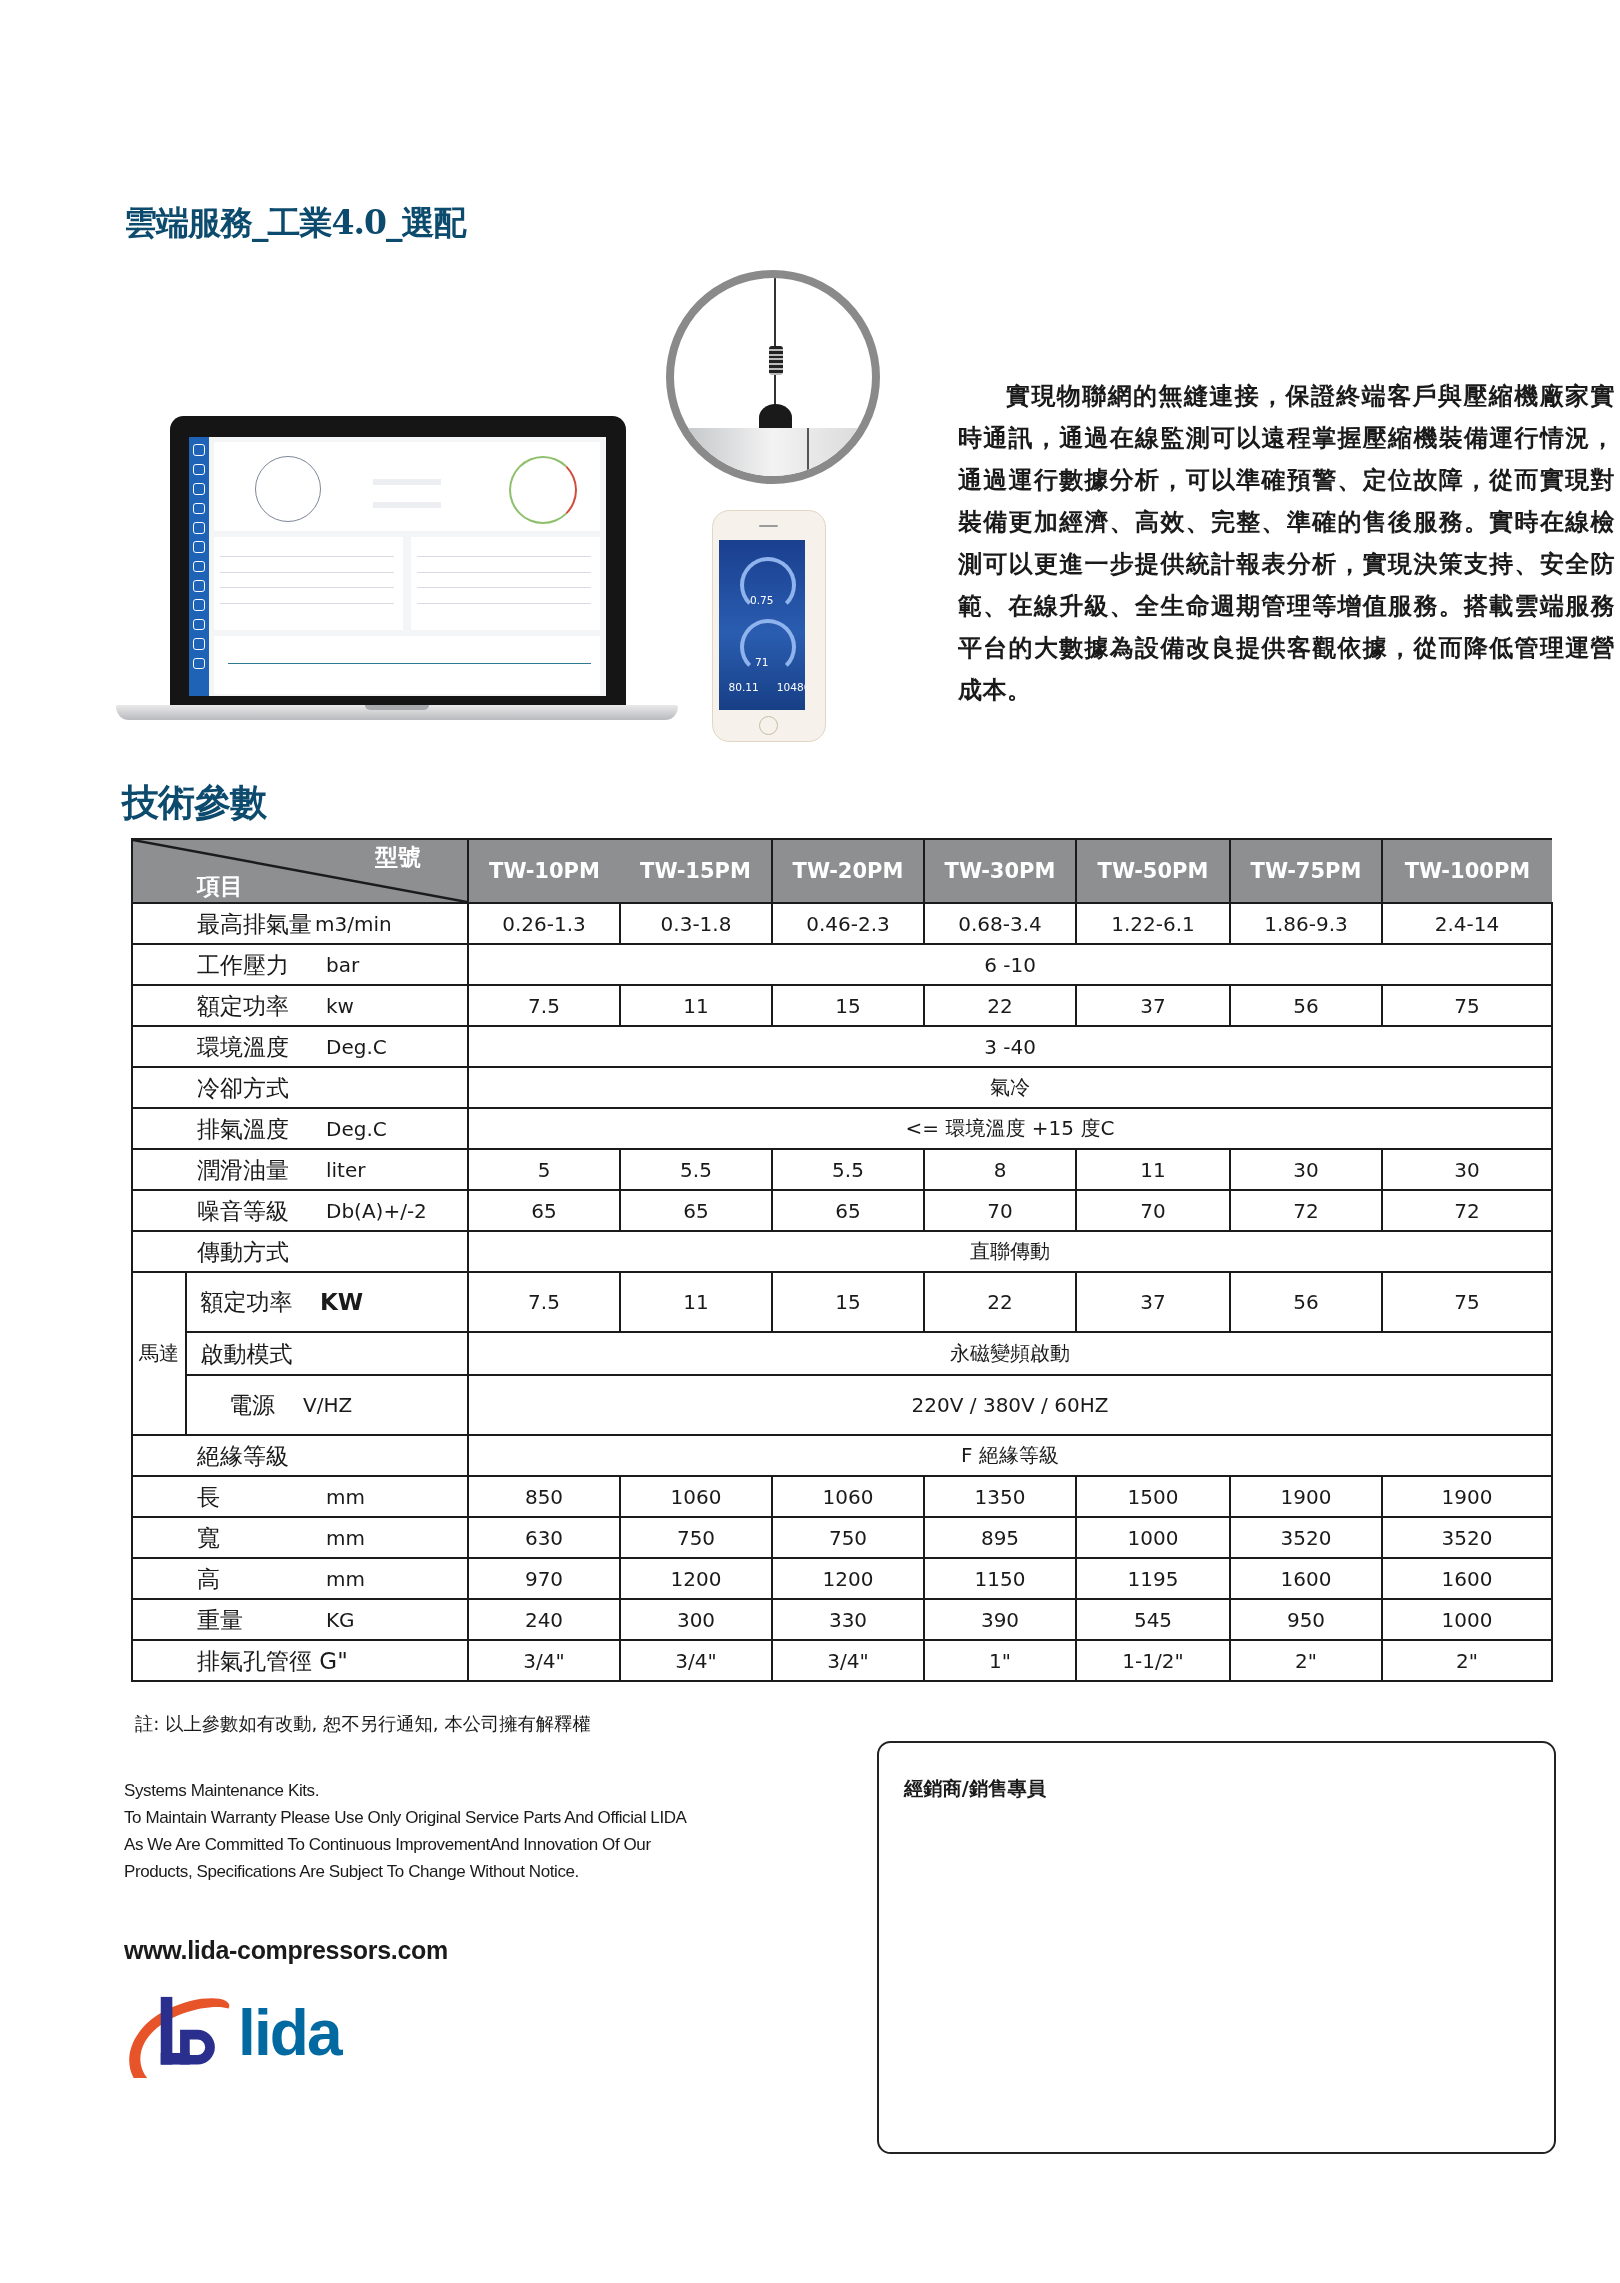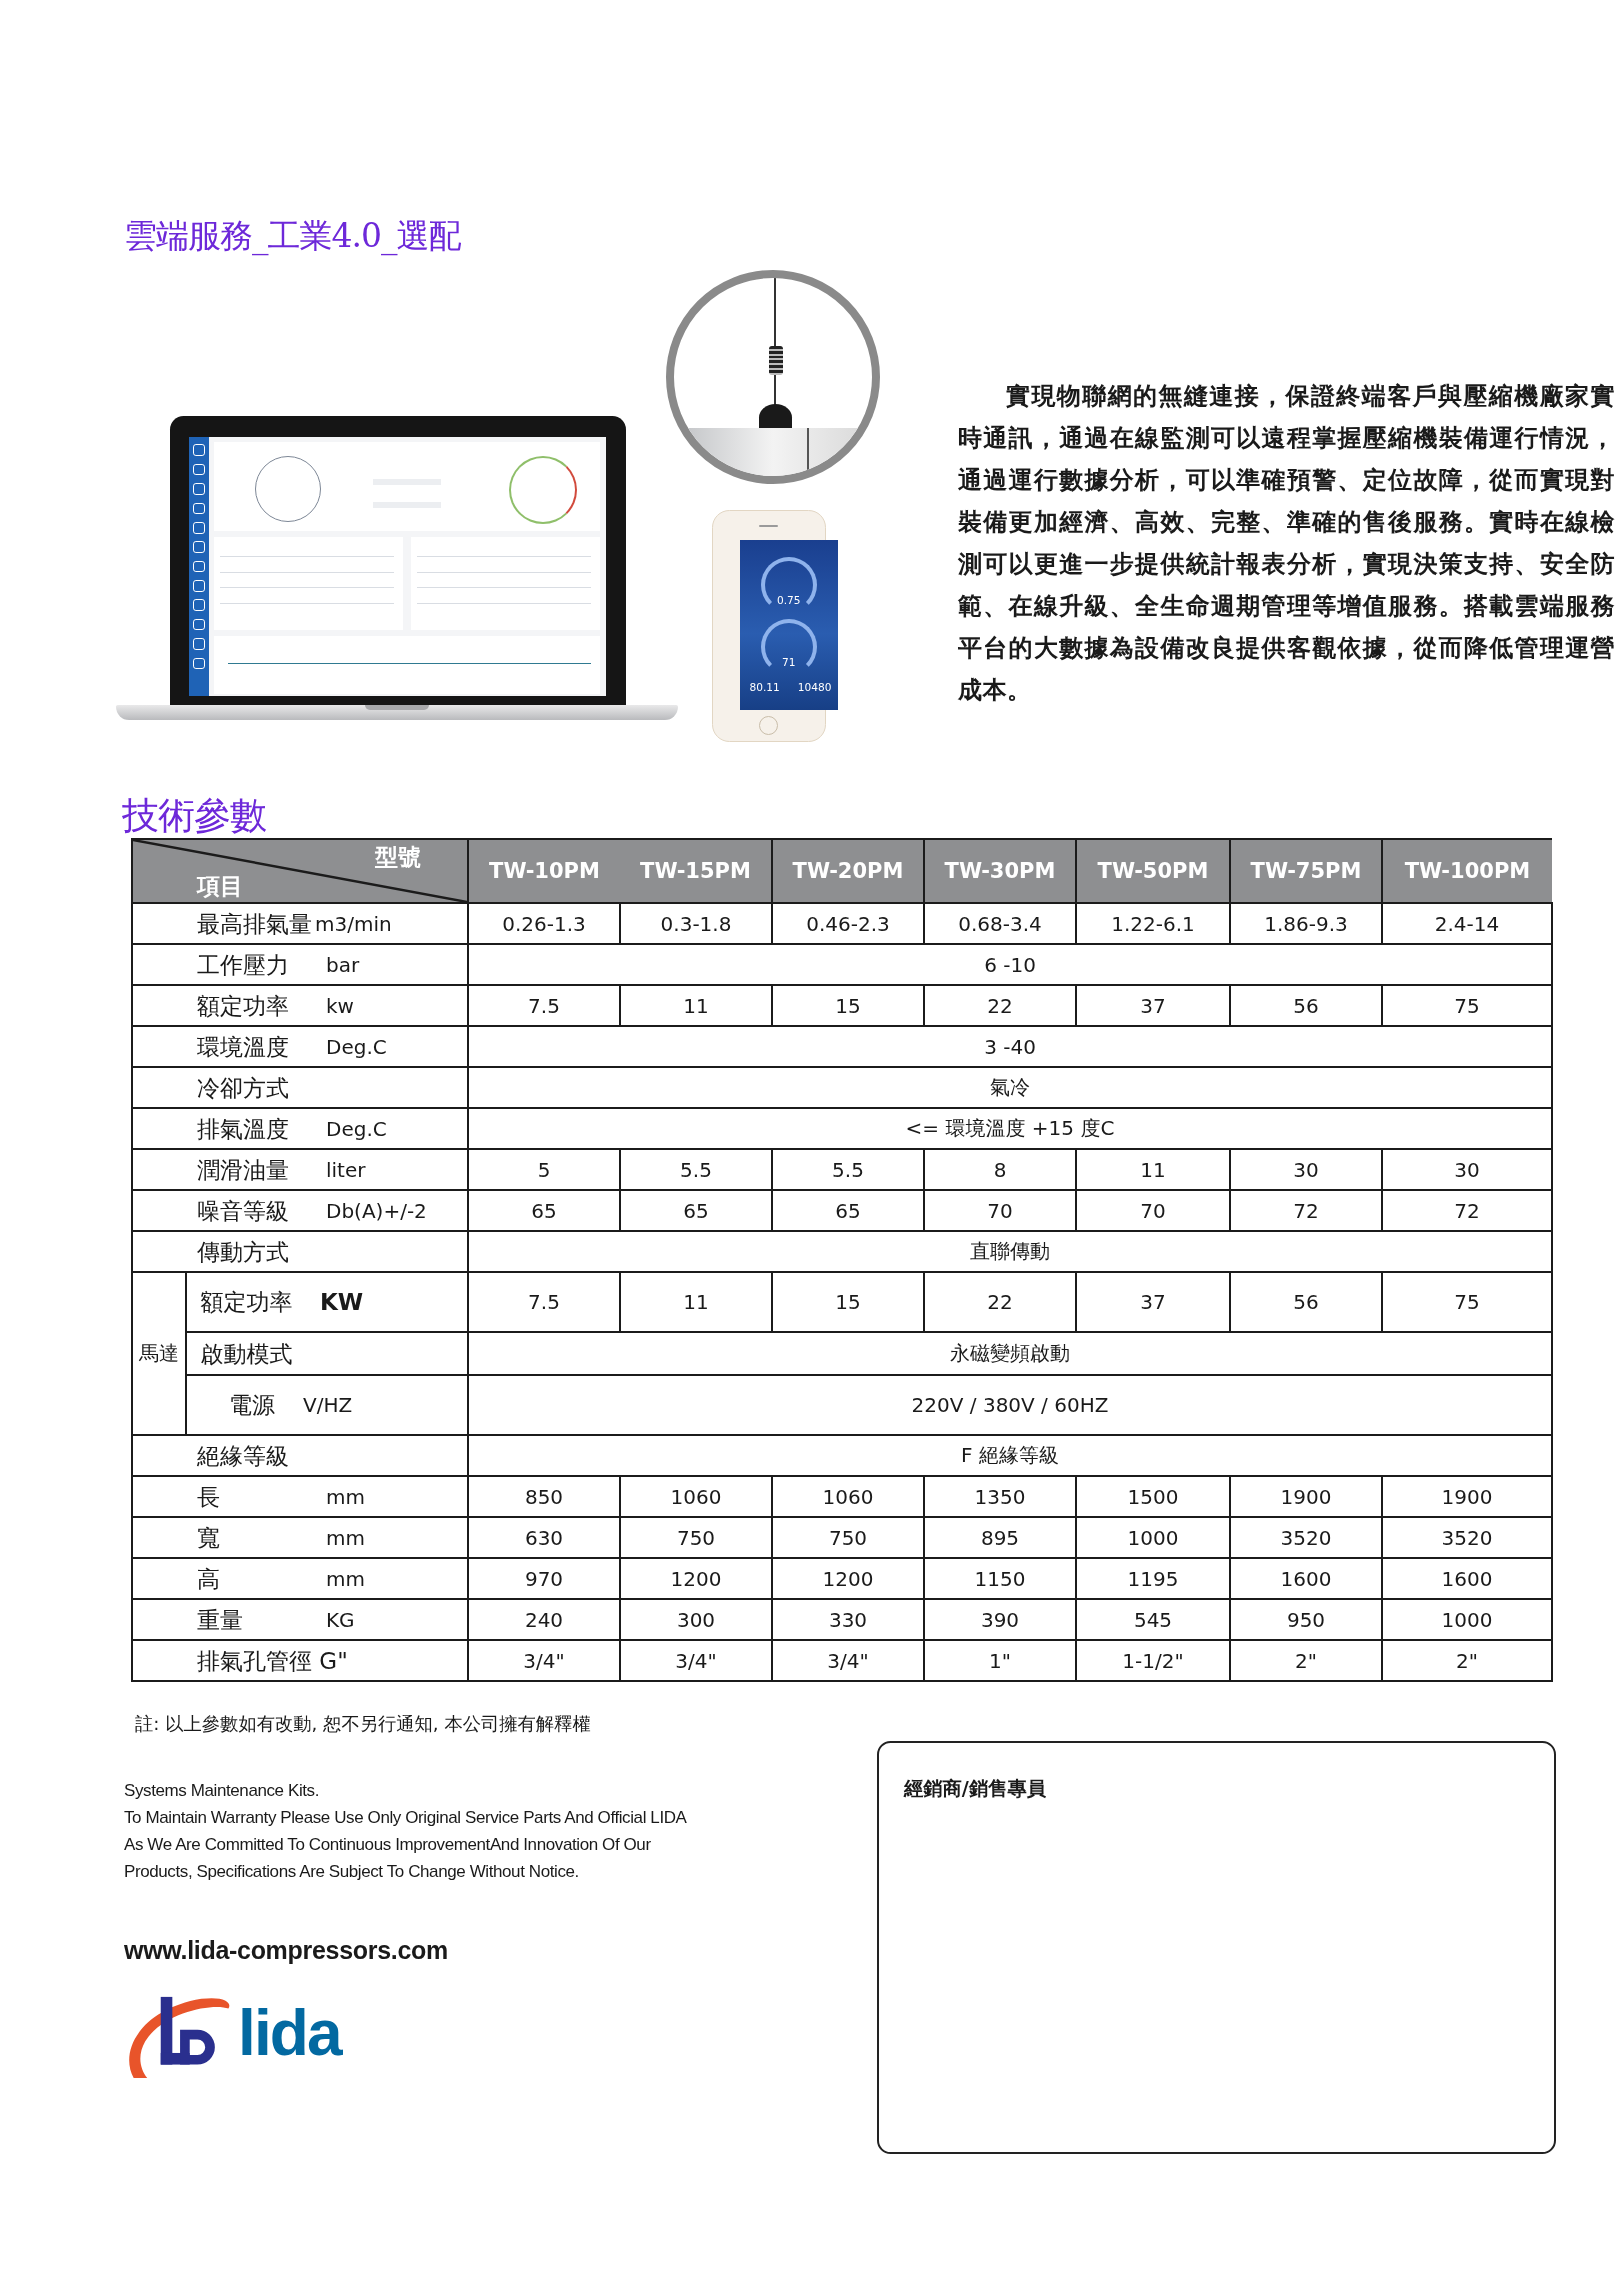--- a/index.html
+++ b/index.html
@@ -1,21 +1,21 @@
 <!DOCTYPE html>
 <html><head>
 <meta charset="utf-8">
 <style>
   html, body { margin: 0; padding: 0; background: #ffffff; }
   body { width: 1620px; height: 2283px; position: relative; overflow: hidden;
          font-family: "DejaVu Sans", "Liberation Sans", sans-serif; color: #1a1a1a; }
   .abs { position: absolute; }
 
-  .section-title { color: #6d28d9; font-family: "DejaVu Serif", "Liberation Serif", serif;
-                   font-weight: normal; letter-spacing: -1px; margin-top: 13px; }
+  .section-title { color: #0c4a6e; font-family: "DejaVu Serif", "Liberation Serif", serif;
+                   font-weight: bold; letter-spacing: -1px; }
   #title-cloud { left: 124px; top: 201px; font-size: 33px; }
   #title-spec { left: 122px; top: 778px; font-size: 37px; }
 
   
   #intro { left: 915px; top: 375px; width: 657px; font-size: 24px; font-weight: bold;
            line-height: 42px; letter-spacing: 0.5px; margin-left: 43px; }
   #intro p { margin: 0; text-indent: 48px; text-align: justify; }
 
   
   #laptop { left: 116px; top: 406px; width: 562px; height: 333px; }
@@ -39,22 +39,22 @@
   .ant-coil { position: absolute; left: 95px; top: 68px; width: 13.5px; height: 29px;
               background: repeating-linear-gradient(#222 0 2.9px, #bbb 2.9px 4.8px); border-radius: 2.9px; }
   .ant-base { position: absolute; left: 85px; top: 126px; width: 33px; height: 27px; background: #1a1a1a; border-radius: 50% 50% 0 0; }
   .ant-box { position: absolute; left: 0; top: 150px; width: 100%; height: 68px;
              background: linear-gradient(90deg, #bfc1c4, #f3f3f3 50%, #d8d8d8); }
   .ant-seam { position: absolute; left: 133px; top: 150px; width: 1.9px; height: 68px; background: #555; }
 
   
   #phone { left: 712px; top: 510px; width: 114px; height: 232px; border-radius: 17.4px;
            background: #f6f1ea; border: 1.9px solid #e2d6c3; box-sizing: border-box; }
-  .ph-screen { position: absolute; left: 5.8px; top: 29px; width: 98px; height: 170px;
-               background: linear-gradient(#1a3f8f, #2a5db0 55%, #173f86); overflow: hidden; margin-left: 21px; }
+  .ph-screen { position: absolute; left: 5.8px; top: 29px; width: 86px; height: 170px;
+               background: linear-gradient(#1a3f8f, #2a5db0 55%, #173f86); overflow: hidden; }
   .ph-gauge { position: absolute; left: 21px; width: 56px; height: 56px; border-radius: 50%;
               border: 4.8px solid #8fb3ec; border-bottom-color: transparent; box-sizing: border-box; }
   .ph-val { position: absolute; width: 100%; text-align: center; color: #fff; font-size: 10.6px; }
   .ph-stat { position: absolute; color: #fff; font-size: 10.6px; }
   .ph-home { position: absolute; left: 46px; top: 205px; width: 17.4px; height: 17.4px; border-radius: 50%; border: 1.4px solid #c9bda9; }
   .ph-speaker { position: absolute; left: 46px; top: 13.5px; width: 19.3px; height: 2.9px; background: #9a9a9a; border-radius: 1.9px; }
 
   
   #spec-table { left: 131px; top: 838px; width: 1417px; }
   table.spec { border-collapse: collapse; width: 1417px; table-layout: fixed; }

